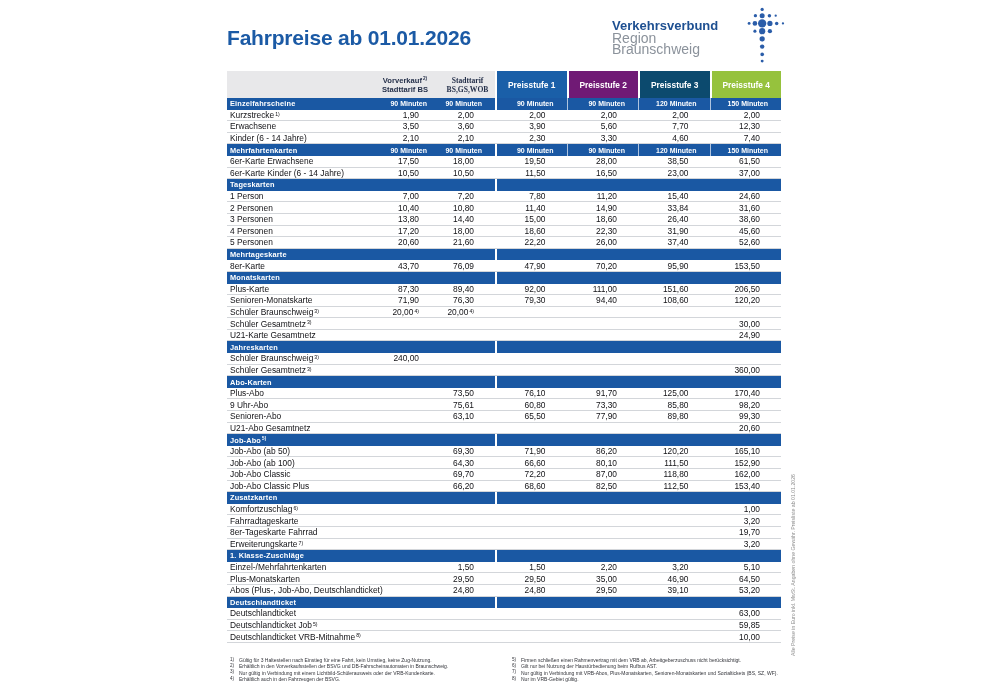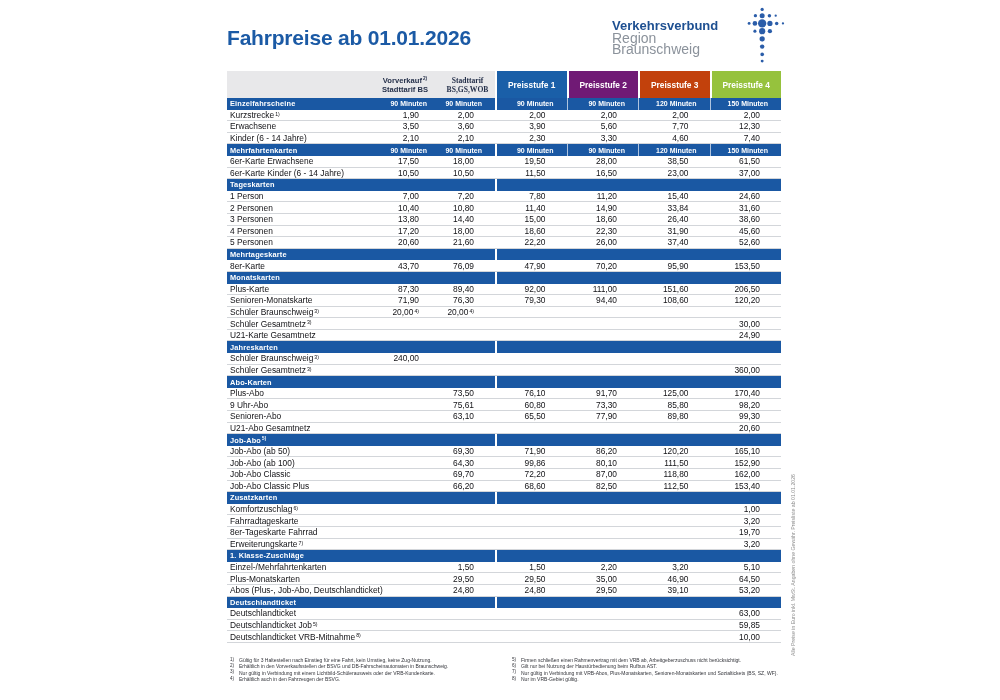--- a/index.html
+++ b/index.html
@@ -93,21 +93,21 @@
           <div><span>Vorverkauf</span><span class="sp">2)</span></div>
           <div>Stadttarif BS</div>
         </div>
         <div class="gh w2">
           <div>Stadttarif</div>
           <div>BS,GS,WOB</div>
         </div>
       </div>
       <div class="psh" style="background: rgb(26, 95, 168);">Preisstufe 1</div>
       <div class="psh" style="background: #701a75;">Preisstufe 2</div>
-      <div class="psh" style="background: #c2410c;">Preisstufe 3</div>
+      <div class="psh" style="background: #0c4a6e;">Preisstufe 3</div>
       <div class="psh" style="background: rgb(150, 194, 61);">Preisstufe 4</div>
     </div>
     <div class="rows">
         <div class="row section hasmin">
           <div class="cell label">
             <span class="txt">Einzelfahrscheine</span>
           </div>
           <div class="cell c0 min">
             <span class="txt">90 Minuten</span>
           </div>
@@ -681,21 +681,21 @@
         </div>
         <div class="row data">
           <div class="cell label">
             <span class="txt">Job-Abo (ab 100)</span>
           </div>
           <div class="cell c0 val"></div>
           <div class="cell c1 val">
             <span class="txt">64,30</span>
           </div>
           <div class="cell c2 val">
-            <span class="txt">99,86</span>
+            <span class="txt">66,60</span>
           </div>
           <div class="cell c3 val">
             <span class="txt">80,10</span>
           </div>
           <div class="cell c4 val">
             <span class="txt">111,50</span>
           </div>
           <div class="cell c5 val">
             <span class="txt">152,90</span>
           </div>

